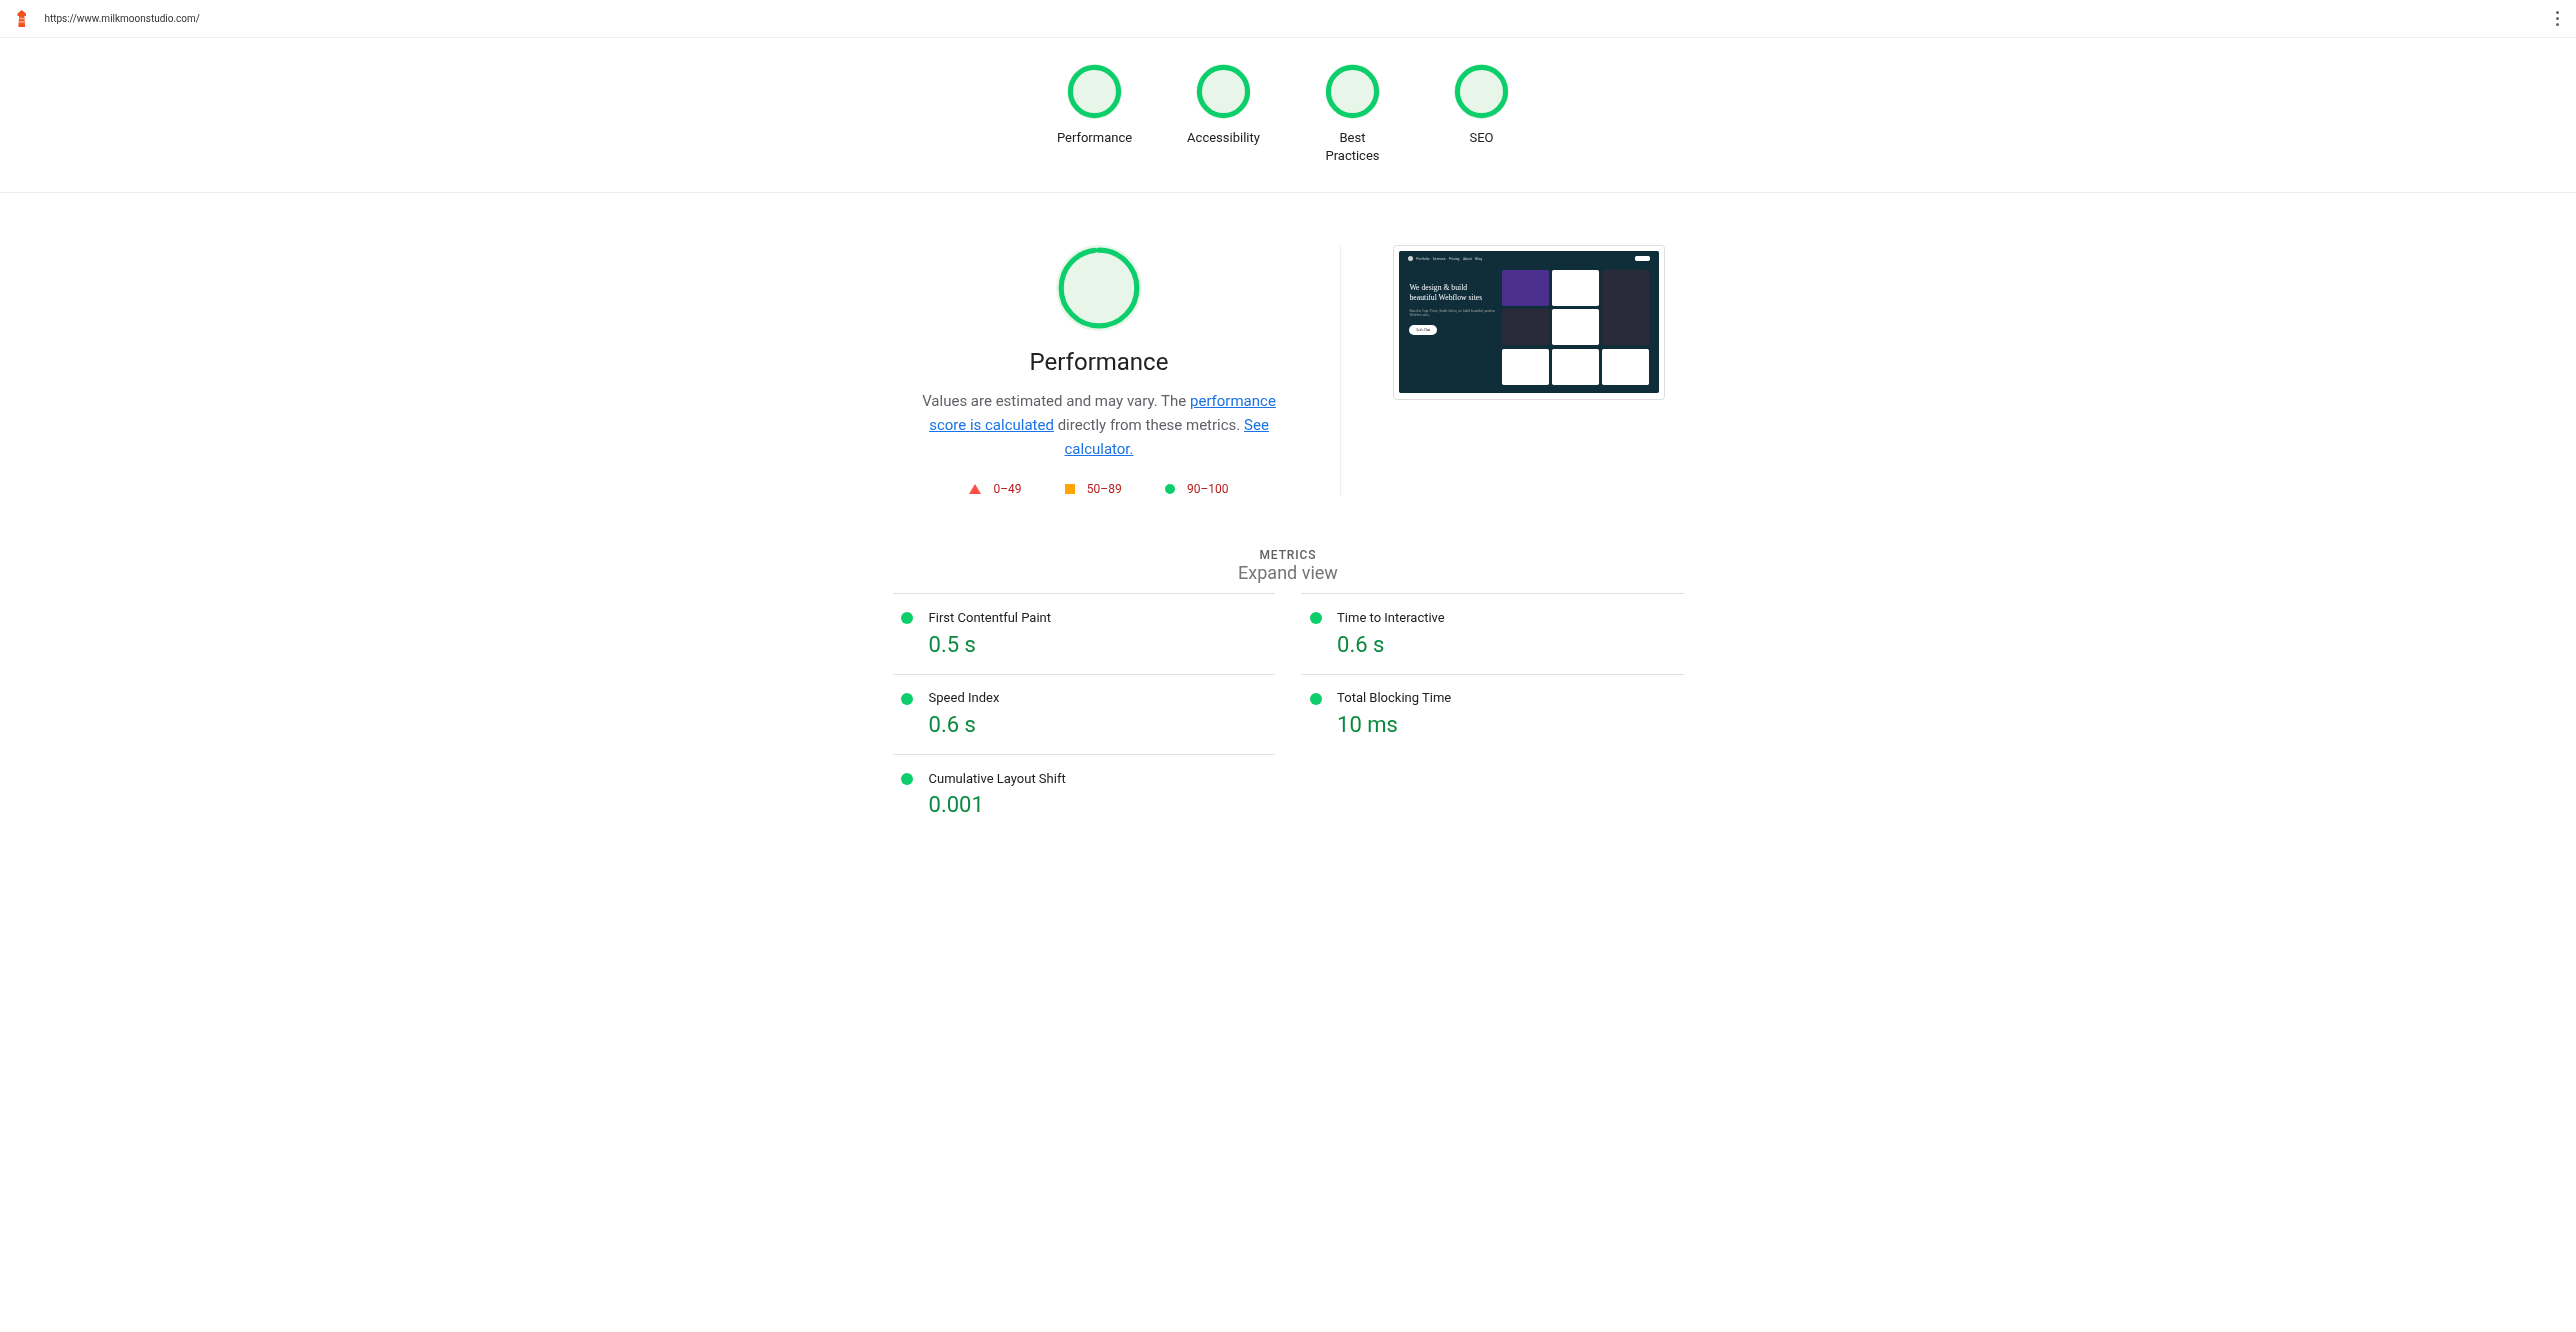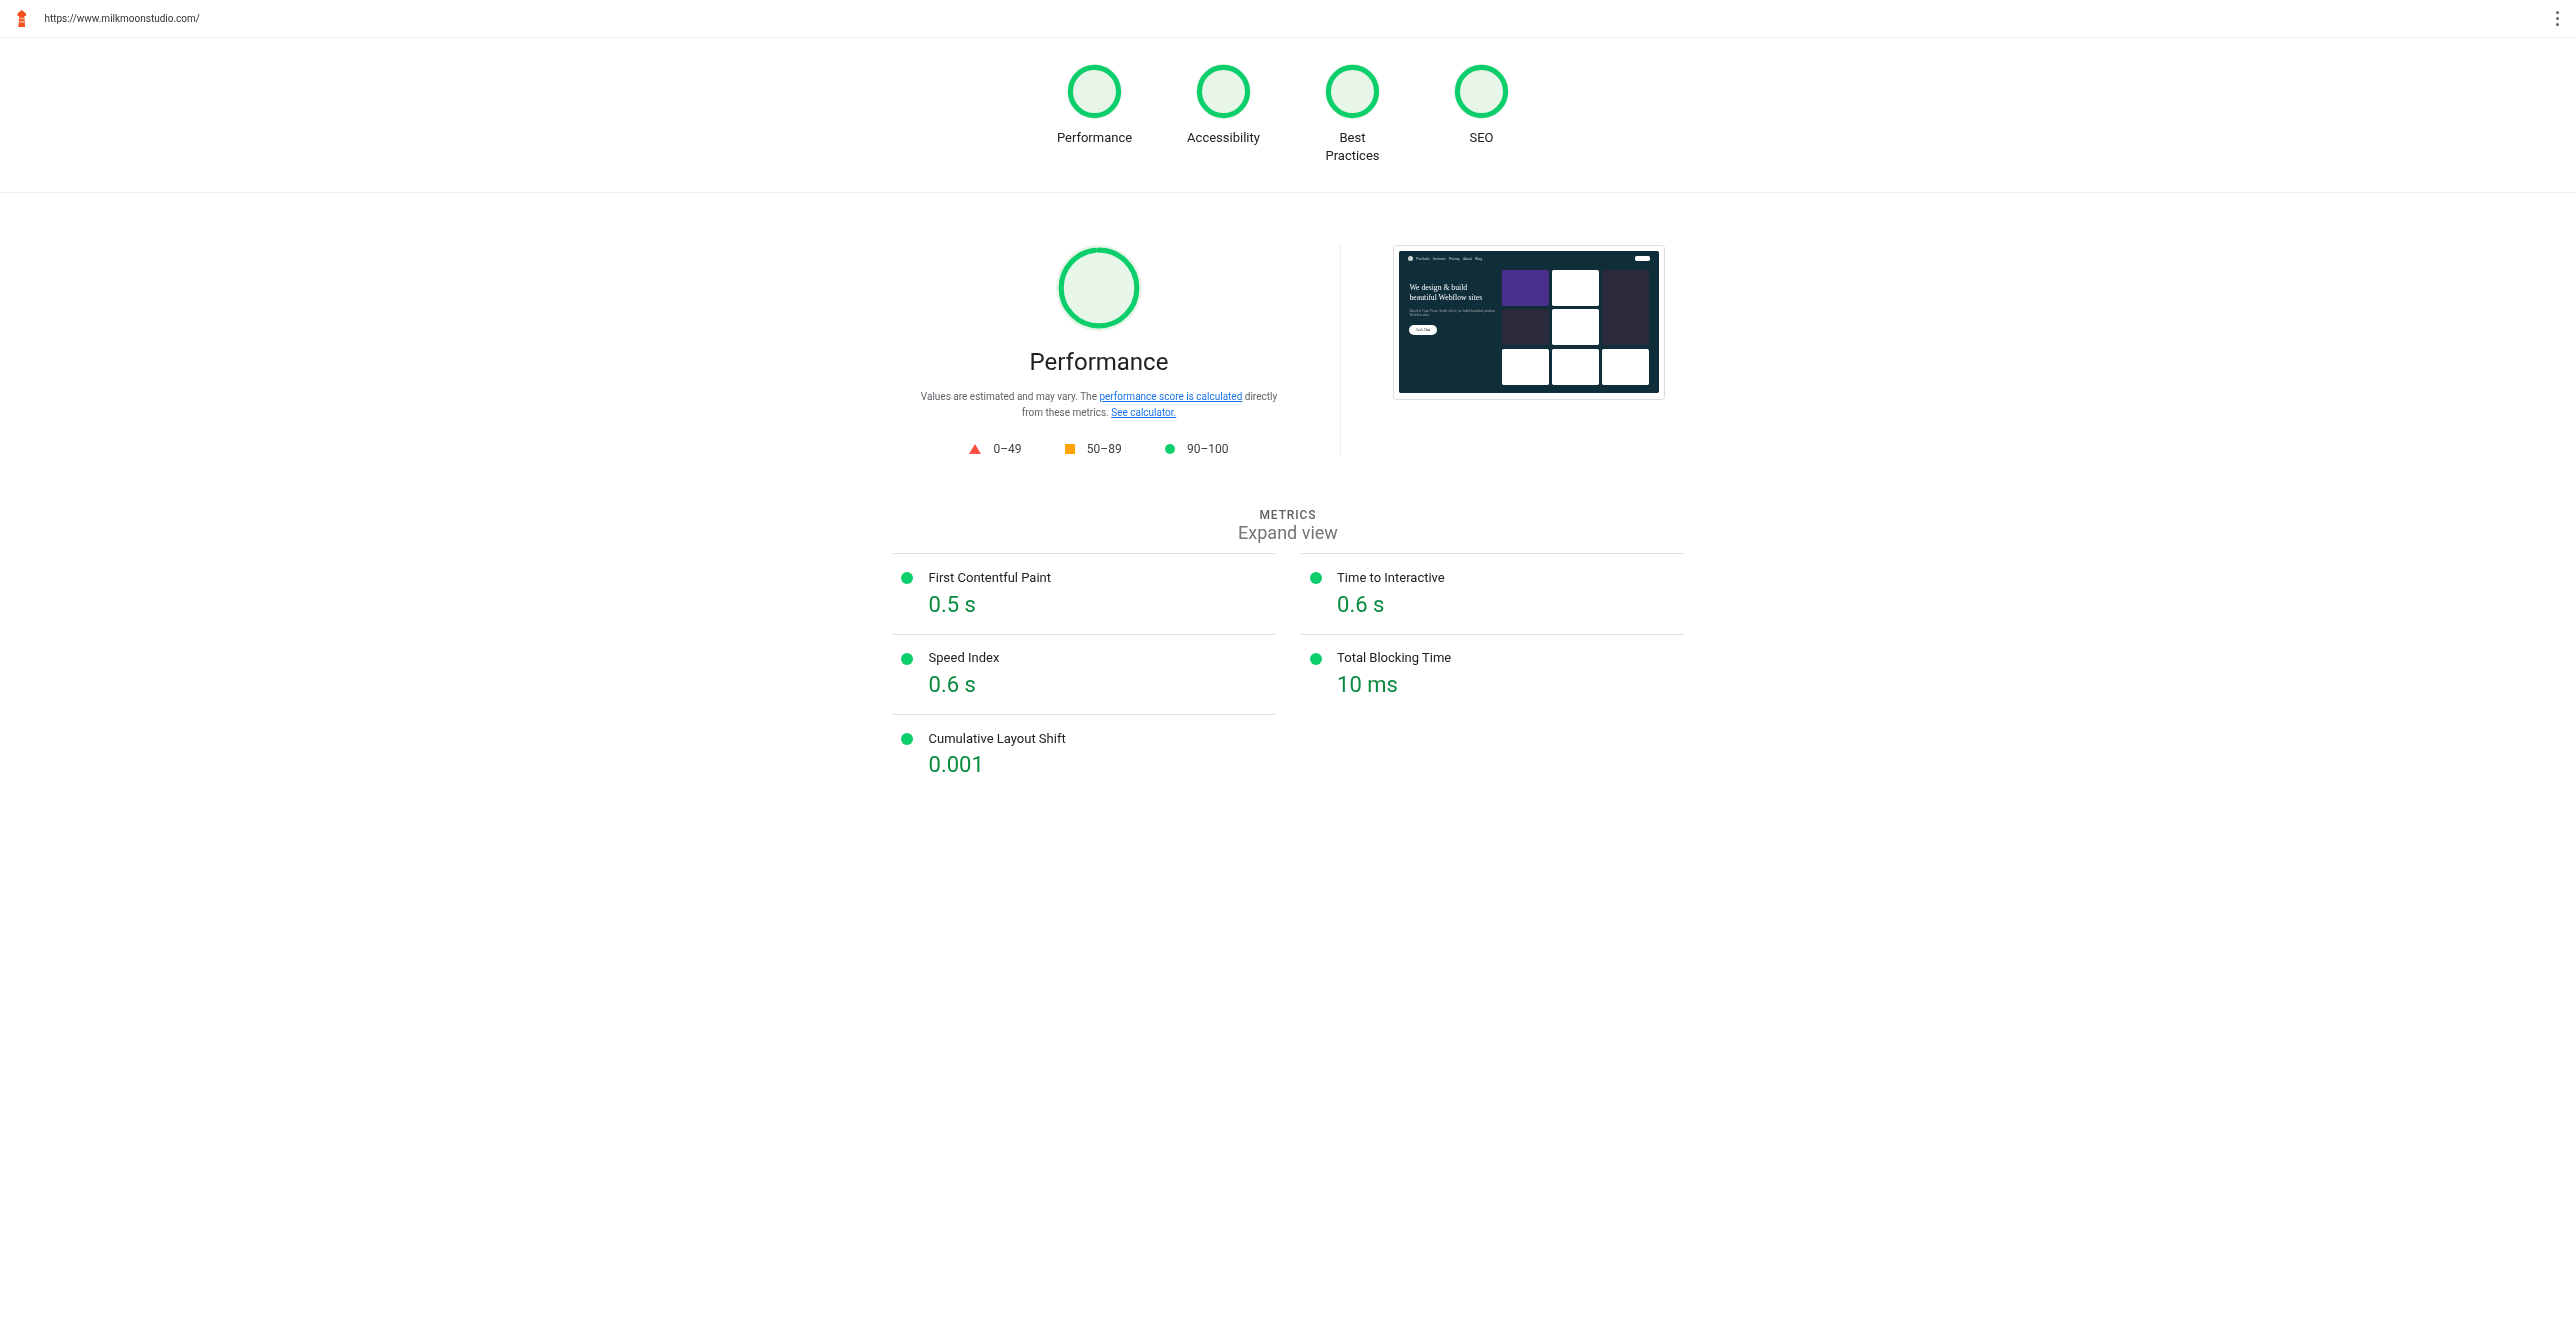--- a/index.html
+++ b/index.html
@@ -131,35 +131,35 @@
       font-size: 32px;
     }
     .perf-title {
       font-size: 24px;
       font-weight: 400;
       margin-bottom: 13.7px;
     }
     .perf-desc {
       text-align: center;
       color: #5f6368;
-      font-size: 10px;
+      font-size: 15px;
       line-height: 1.6;
       max-width: 378px;
       margin-bottom: 20.6px;
     }
     .perf-desc a {
       color: #1a73e8;
       text-decoration: underline;
     }
     
     .legend {
       display: flex;
       gap: 43px;
       font-size: 12px;
-      color: #404040;
+      color: #b91c1c;
     }
     .legend-item {
       display: flex;
       align-items: center;
       gap: 12px;
     }
     .triangle-red {
       width: 0;
       height: 0;
       border-left: 6px solid transparent;

